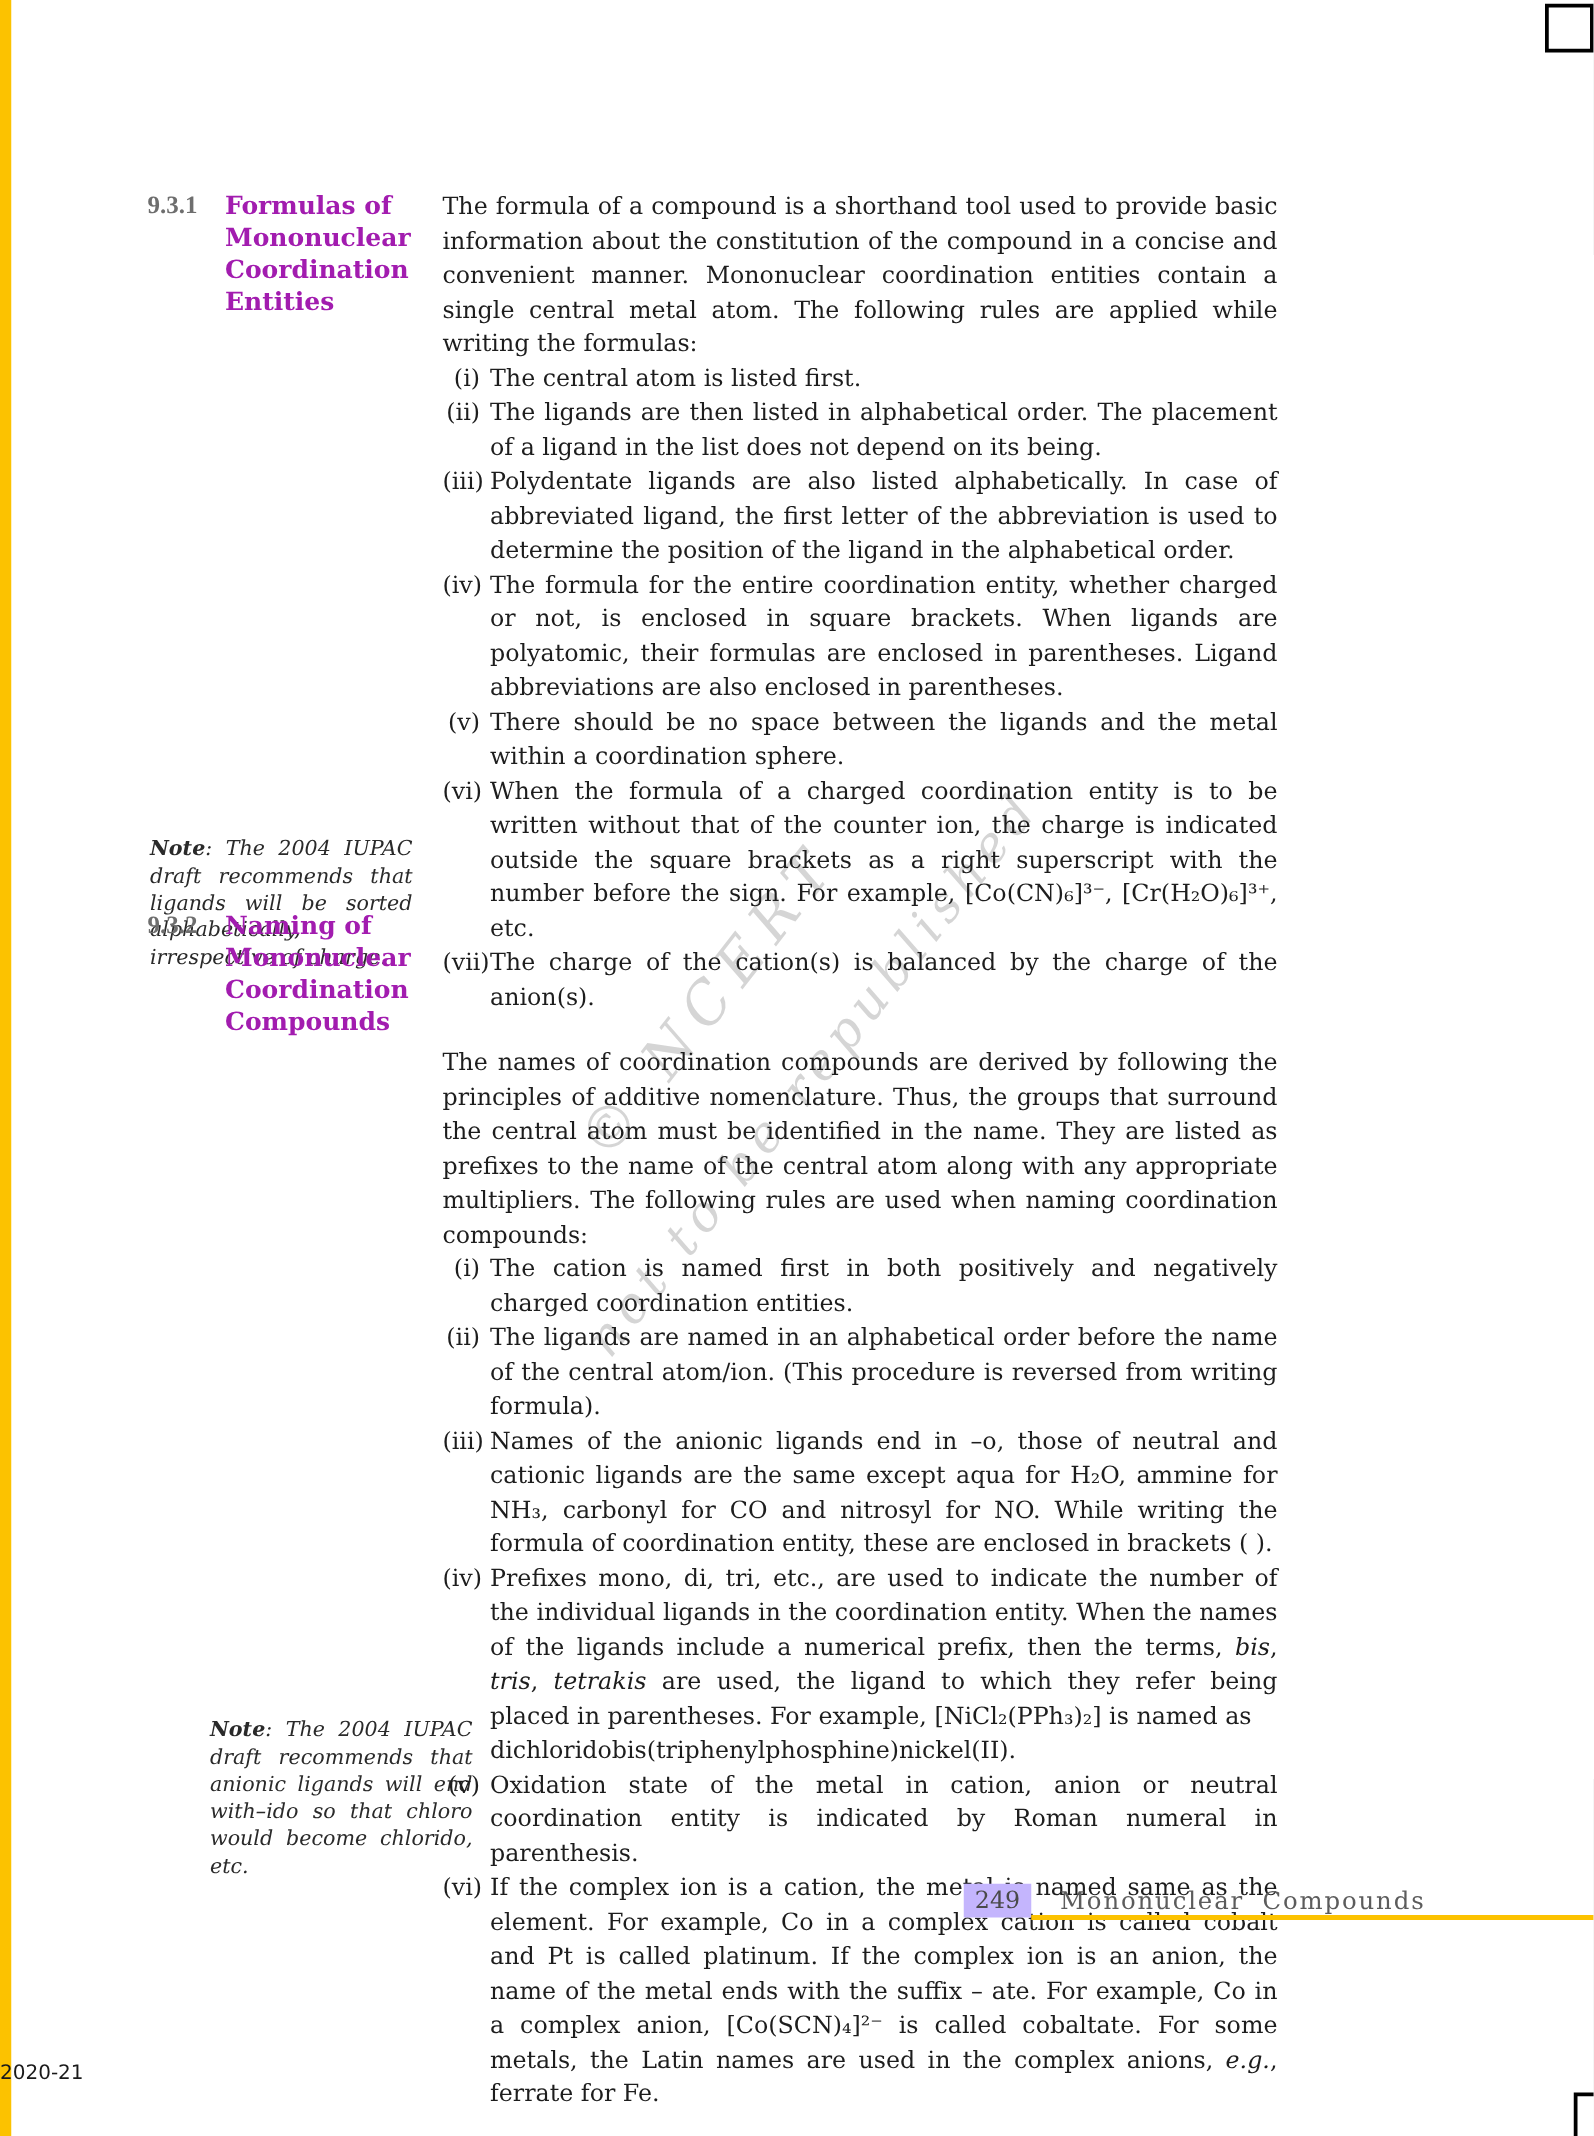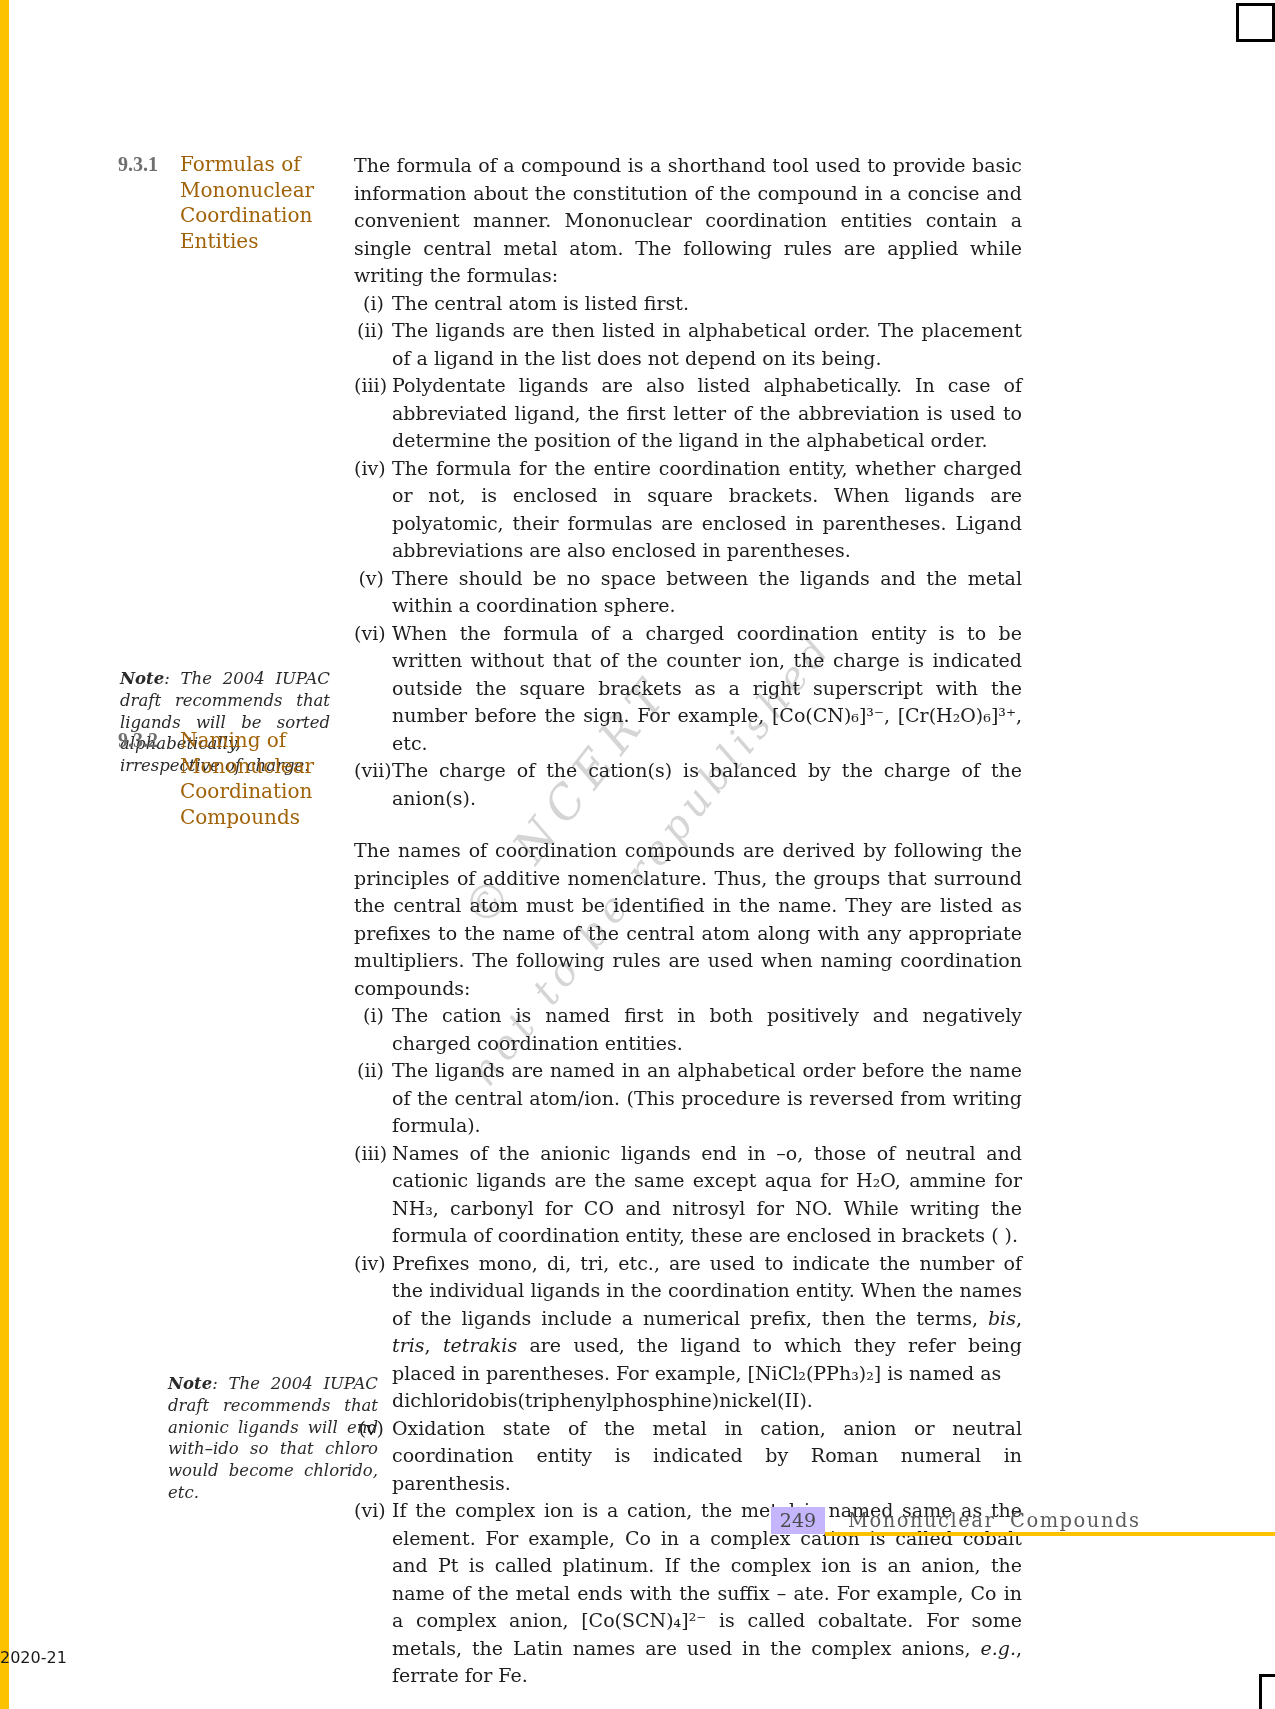--- a/index.html
+++ b/index.html
@@ -16,21 +16,21 @@
   .wm {
     position:absolute; font-style:italic; white-space:nowrap;
     color:rgba(150,150,150,0.40); transform:rotate(-52deg);
     font-family:"DejaVu Serif", serif;
   }
   .wm1 { left:415px; top:773px; font-size:46px; letter-spacing:10px; }
   .wm2 { left:370px; top:836px; font-size:40px; letter-spacing:6px; }
 
   .sec-head { position:absolute; left:118px; width:230px; display:flex; }
   .sec-num  { flex:0 0 62px; font-weight:bold; font-size:20px; line-height:25.5px; color:#6e6e6e;font-family:Liberation Serif, serif; }
-  .sec-title{ width:155px; font-weight:normal; font-size:20px; line-height:25.5px; color:#a16207; }
+  .sec-title{ width:155px; font-weight:bold; font-size:20px; line-height:25.5px; color:#a21caf; }
 
   .margin-note {
     position:absolute; left:120px; width:210px;
     font-style:italic; font-size:16.5px; line-height:21.8px;
     text-align:justify; color:#2a2a2a;
   }
 
   .main-col {
     position:absolute; left:354px; top:152px; width:668px;
     font-size:19px; line-height:27.5px; color:#1d1d1d;

